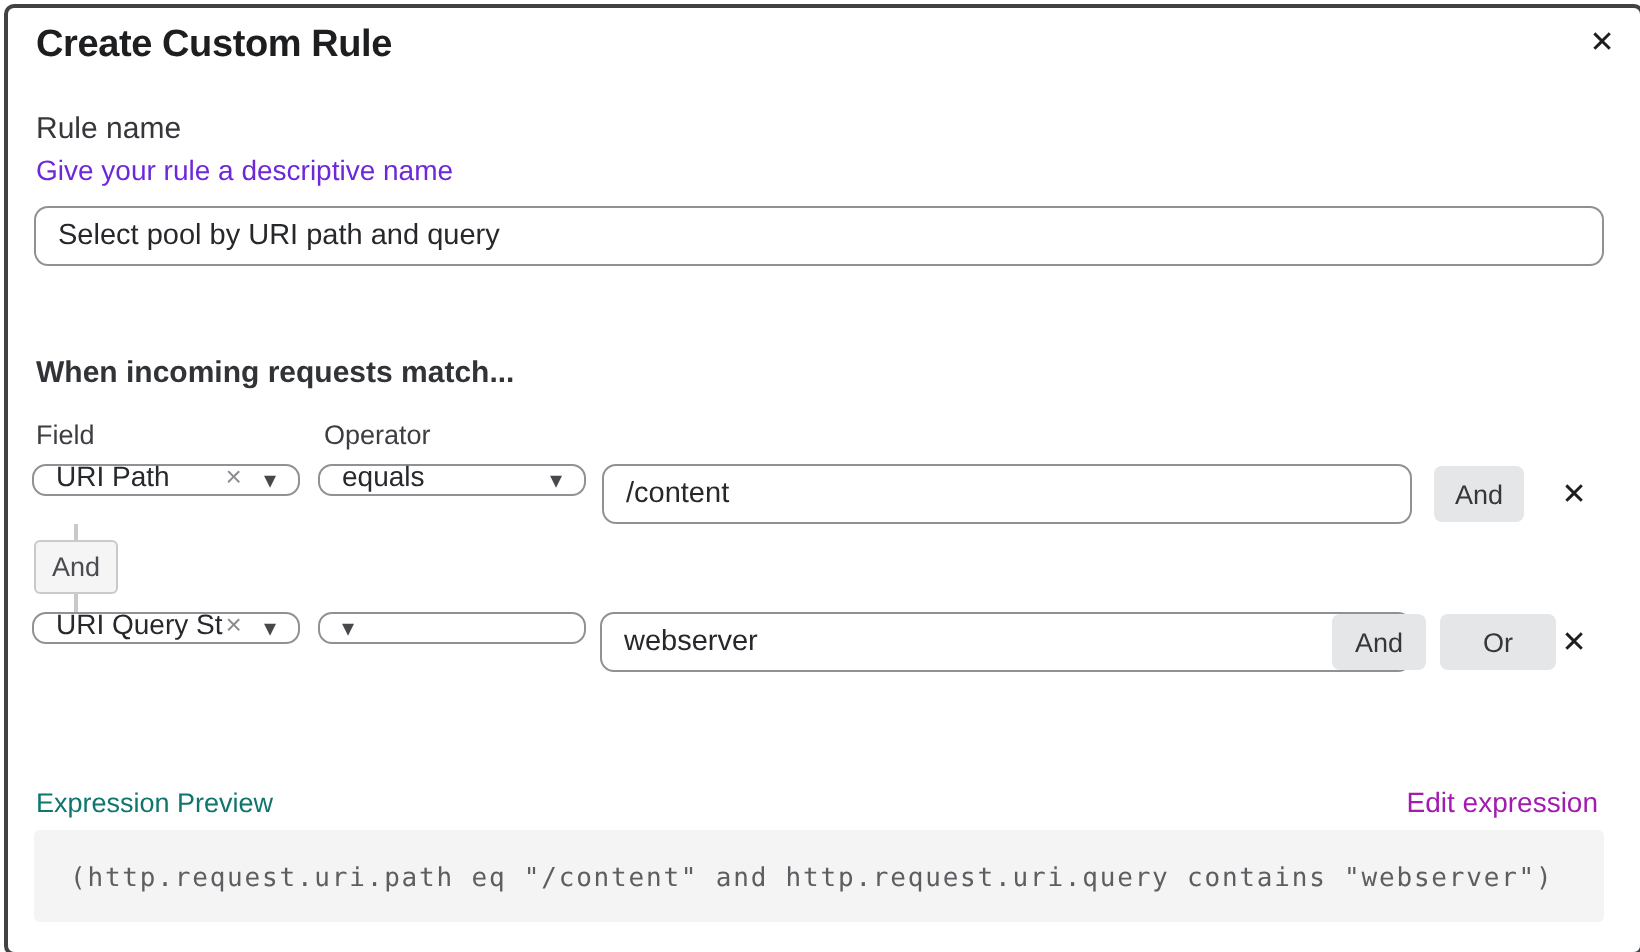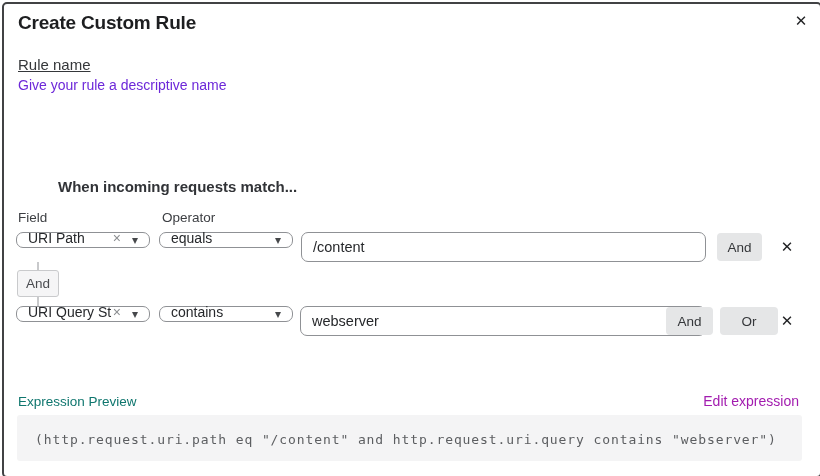--- a/index.html
+++ b/index.html
@@ -28,21 +28,21 @@
     font-family: inherit;
   }
   .field-label { font-size: 15px; color: #35373a; }
   .helper-text { font-size: 14px; color: #6d28d9; }
   .text-input {
     height: 30px;
     border: 1px solid #8f9195; border-radius: 7px;
     font-family: inherit; font-size: 14.5px; color: #26282b;
     padding: 0 11px; background: #fff; outline: none;
   }
-  .section-heading { font-size: 15px; font-weight: 700; color: #313337; margin-left: 40px; }
+  .section-heading { font-size: 15px; font-weight: 700; color: #313337; }
   .col-label { font-size: 13.5px; color: #3c3e42; text-align: right; }
   .select-box {
     height: 16px;
     border: 1px solid #8f9195; border-radius: 7px;
     background: #fff; cursor: pointer;
     display: flex; align-items: flex-end;
     padding: 0 10px; font-size: 14px; color: #26282b;
   }
   .select-box .sel-text { flex: 1 1 auto; white-space: nowrap; overflow: hidden; }
   .select-box .clear-x { color: #8b8d90; font-size: 14px; margin-right: 9px; cursor: pointer; }
@@ -78,22 +78,23 @@
   }
 </style>
 </head>
 <body>
 
 <div class="dialog">
 
   <h1 class="abs title">Create Custom Rule</h1>
   <button class="abs close-btn">✕</button>
 
-  <div class="abs field-label" style="left:13px; top:51px;text-decoration:underline;">Rule name</div>
+  <div class="abs field-label" style="left:13px; top:51px;">Rule name</div>
   <div class="abs helper-text" style="left:13px; top:72px;">Give your rule a descriptive name</div>
+  <input class="abs text-input" style="left: 13px; top: 99px; width: 785px;" value="Select pool by URI path and query">
 
   <div class="abs section-heading" style="left:13px; top:173px;">When incoming requests match...</div>
 
   <div class="abs col-label" style="left:13px; top:205px;">Field</div>
   <div class="abs col-label" style="left:157px; top:205px;">Operator</div>
   <div class="abs col-label" style="left:298px; top:217px;margin-top:21px;">Value</div>
 
   <div class="abs select-box" style="left:12px; top:228px; width:134px;">
     <span class="sel-text">URI Path</span>
     <span class="clear-x">×</span>
@@ -110,21 +111,20 @@
   <div class="abs connector-line" style="left:33px; top:258px; height:9px;"></div>
   <div class="abs connector-chip" style="left:13px; top:266px;">And</div>
   <div class="abs connector-line" style="left:33px; top:293px; height:10px;"></div>
 
   <div class="abs select-box" style="left:12px; top:302px; width:134px;">
     <span class="sel-text">URI Query St...</span>
     <span class="clear-x">×</span>
     <span class="caret">▾</span>
   </div>
   <div class="abs select-box" style="left:155px; top:302px; width:134px;">
-    <span class="sel-text">contains</span>
     <span class="caret">▾</span>
   </div>
   <input class="abs text-input" style="left: 296px; top: 302px; width: 406px;" value="webserver">
   <button class="abs logic-btn" style="left:662px; top:303px; width:47px;">And</button>
   <button class="abs logic-btn" style="left:716px; top:303px; width:58px;">Or</button>
   <button class="abs remove-btn" style="left:771px; top:303px;">✕</button>
 
   <div class="abs expr-label" style="left:13px; top:389px;">Expression Preview</div>
   <a class="abs edit-link" style="right:20px; top:388px;">Edit expression</a>
 

